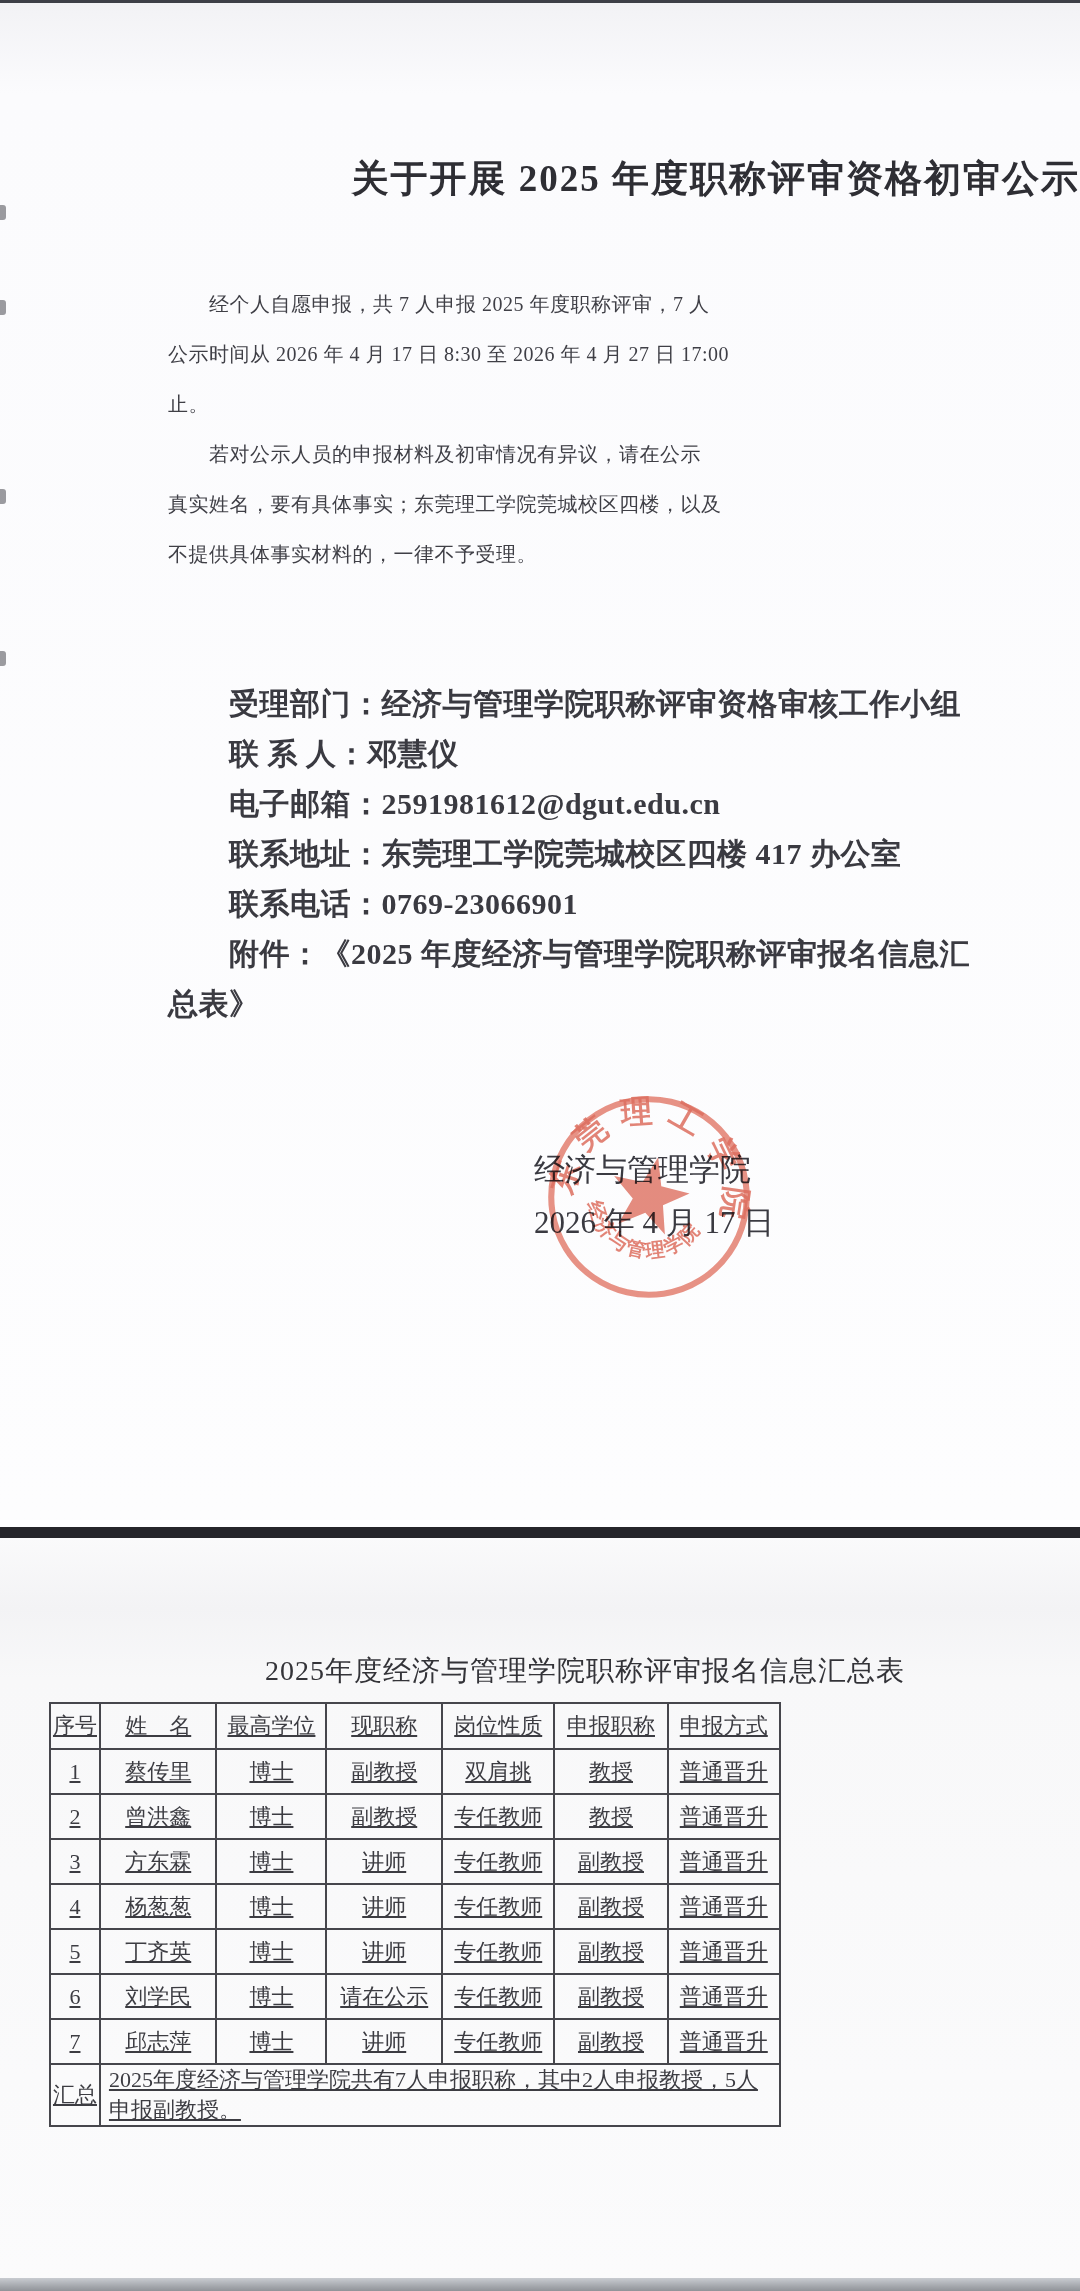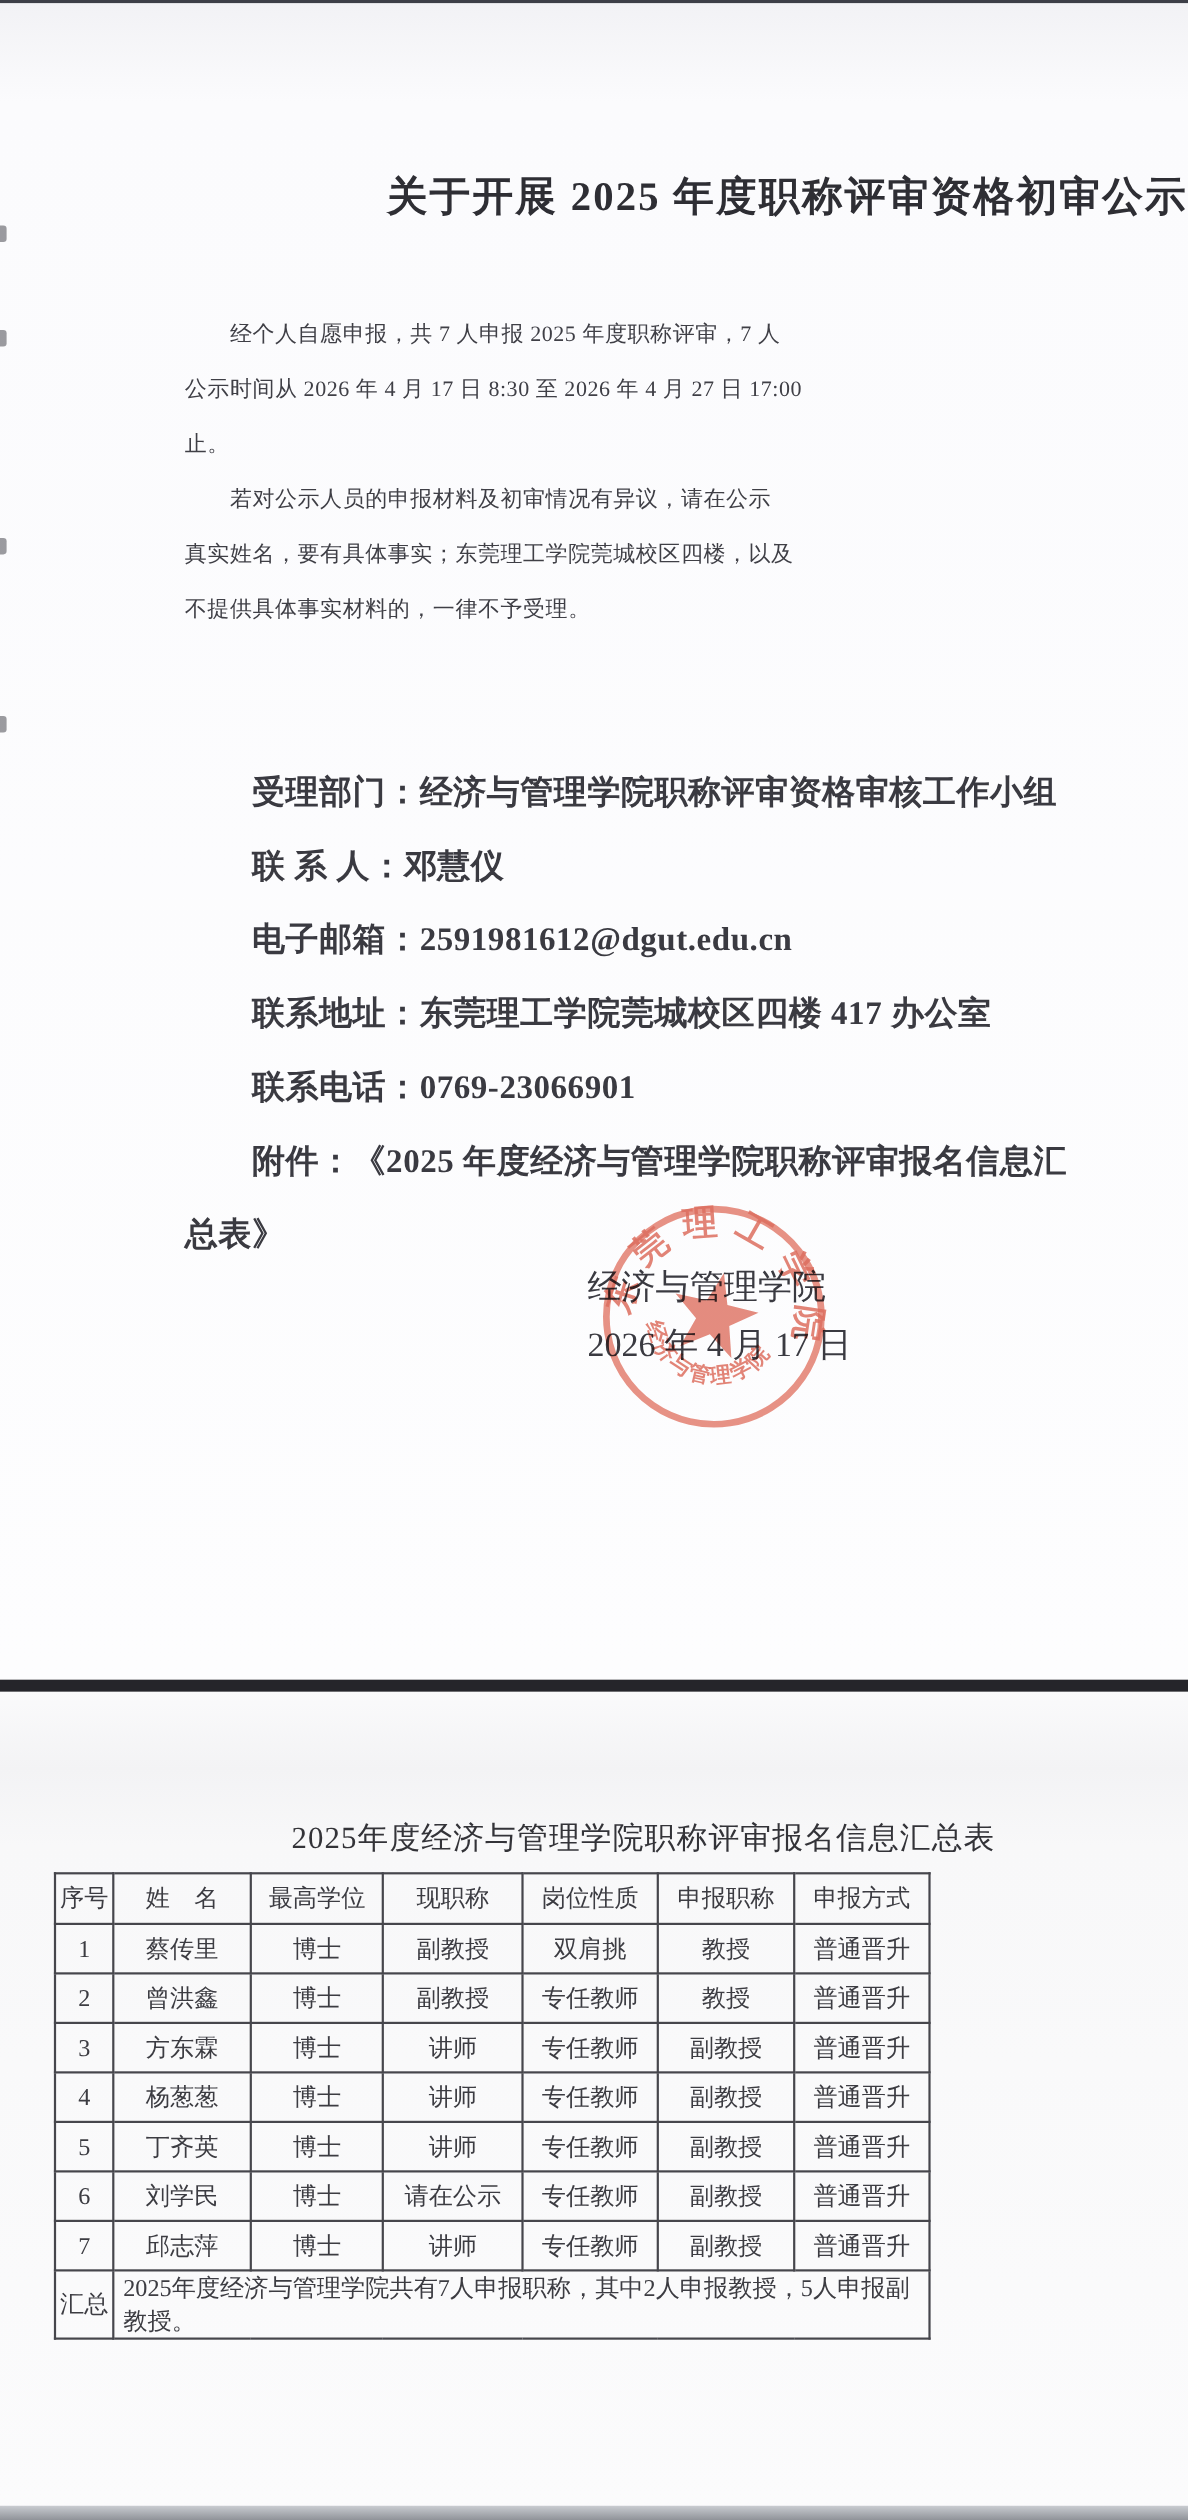--- a/index.html
+++ b/index.html
@@ -22,39 +22,39 @@
     background:linear-gradient(180deg,#c9ccd1 0,#8f9298 100%);}
   .smudge{position:absolute;left:0;width:6px;height:15px;background:#4a4a52;opacity:.55;border-radius:0 3px 3px 0;}
 
   .p1-title{
     position:absolute;left:0;top:151px;width:1080px;text-align:right;
     font-size:37px;font-weight:bold;color:#2e2e34;letter-spacing:2px;white-space:nowrap;
   }
   .p1-body{position:absolute;left:168px;top:276px;width:775px;color:#3f3f46;}
   .p1-body .line{height:50px;line-height:50px;font-size:20px;white-space:nowrap;letter-spacing:.5px;}
   .p1-contact{position:absolute;left:168px;top:676px;width:775px;color:#3a3a41;}
-  .p1-contact .line{height:50px;line-height:50px;font-size:30px;font-weight:600;white-space:nowrap;letter-spacing:.5px;margin-top:17px;}
+  .p1-contact .line{height:50px;line-height:50px;font-size:30px;font-weight:600;white-space:nowrap;letter-spacing:.5px;}
   .signature{position:absolute;left:534px;top:1140px;color:#3a3a41;font-size:31px;line-height:53px;}
   .signature div{white-space:nowrap;}
 
   .seal{position:absolute;mix-blend-mode:multiply;}
   .seal-1{left:537px;top:1082px;width:224px;height:224px;transform:rotate(13deg);opacity:.82;}
   .seal circle{stroke:#dd5a46;fill:none;stroke-width:6;stroke-opacity:.8;}
   .seal polygon{fill:#d8503c;fill-opacity:.8;}
   .seal text{fill:#d8503c;fill-opacity:.85;}
   .seal .outer{font-size:31px;letter-spacing:13px;font-weight:bold;}
   .seal .inner{font-size:19px;letter-spacing:2px;font-weight:bold;}
 
   .p2-title{
     position:absolute;left:49px;top:114px;width:856px;text-align:right;
     font-size:28px;font-weight:normal;color:#333338;letter-spacing:1px;white-space:nowrap;
   }
   table.roster{
-    position:absolute;left:49px;top:164px;width:797px;
-    border-collapse:collapse;color:#3c3c42;background:transparent;
+    position:absolute;left:49px;top:164px;width:732px;
+    border-collapse:collapse;color:#3c3c42;background:transparent;text-decoration:underline;
   }
   table.roster th,table.roster td{
     border:2px solid #46464c;text-align:center;vertical-align:middle;
     font-size:22px;font-weight:normal;padding:0;
   }
   table.roster thead tr{height:46px;}
   table.roster tbody tr{height:45px;}
   table.roster tr.summary{height:50px;}
   table.roster tr.summary td.sum-text{text-align:left;padding:0 8px;font-size:22px;}
 </style>

